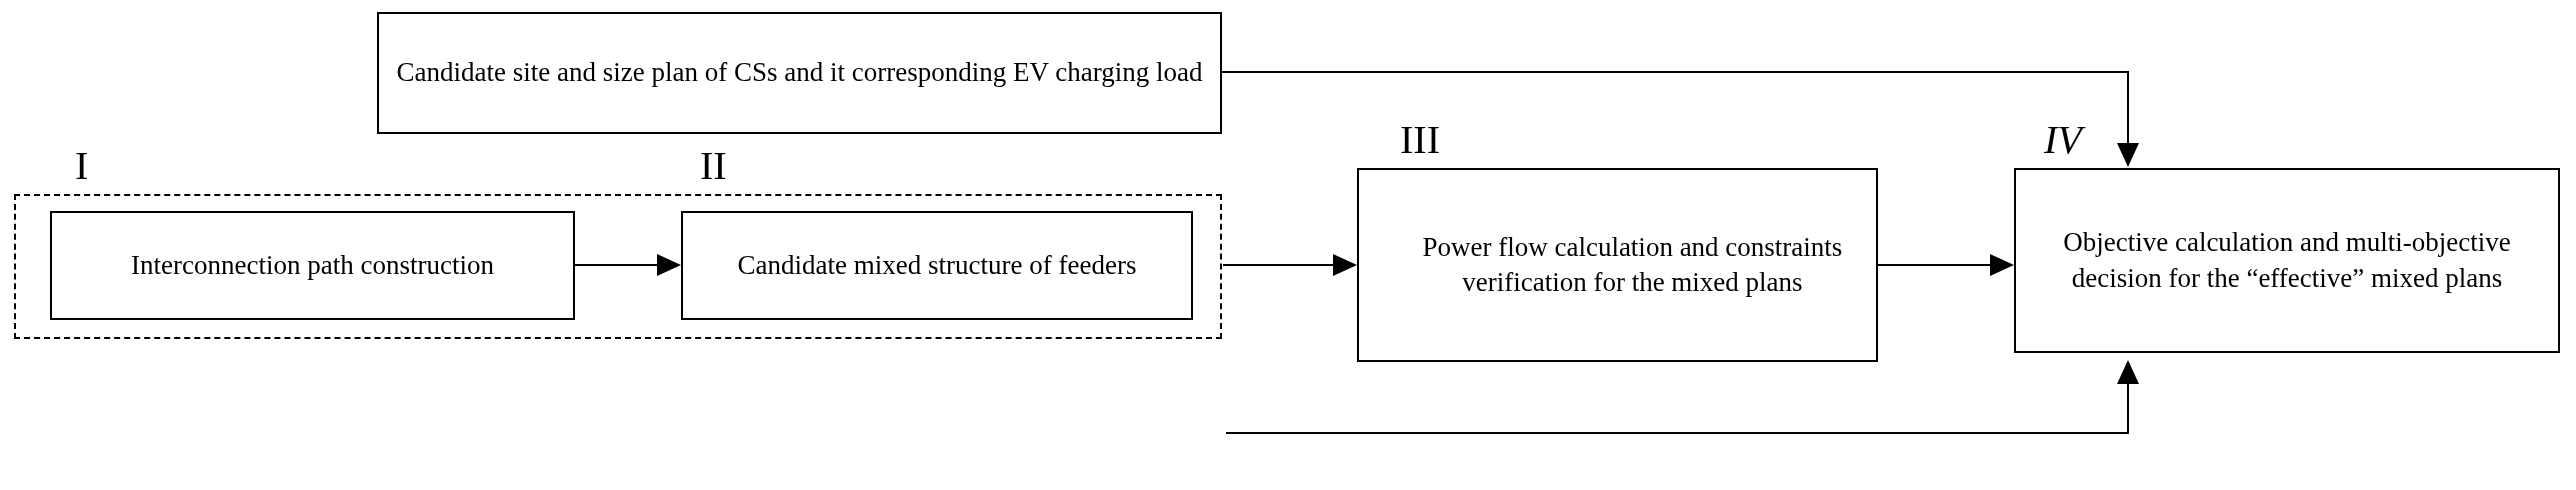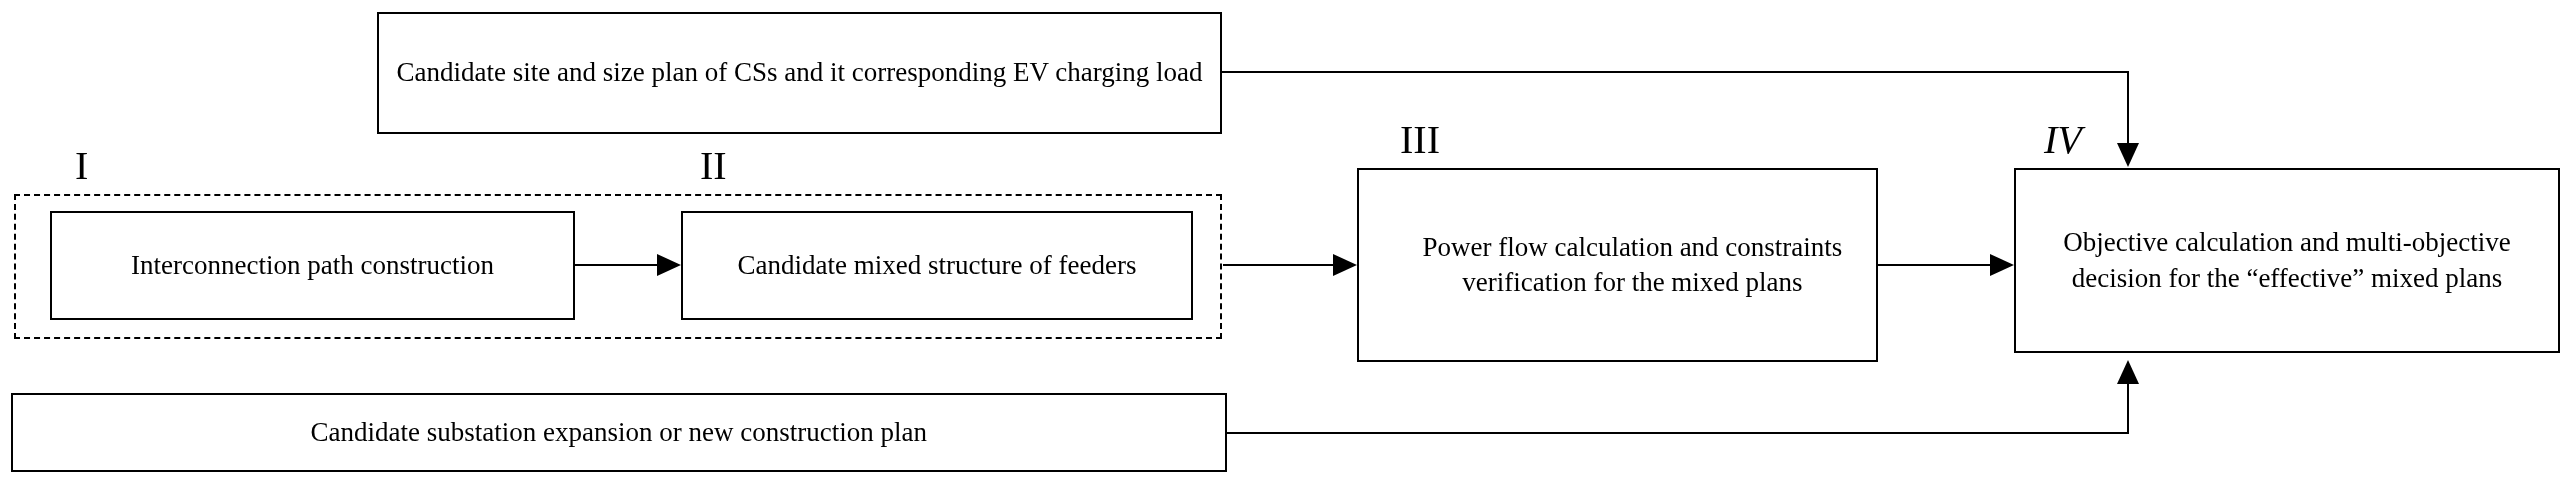--- a/index.html
+++ b/index.html
@@ -119,18 +119,15 @@
   </div>
 
   <div class="box" style="left:1357px; top:168px; width:521px; height:194px;padding-left:37px;">
     <span>Power flow calculation and constraints verification for the mixed plans</span>
   </div>
 
   <div class="box" style="left:2014px; top:168px; width:546px; height:185px;justify-content:center;">
     <span>Objective calculation and multi-objective decision for the “effective” mixed plans</span>
   </div>
 
-  <div class="box" style="left:10.8px; top:393px; width:1216px; height:79px;">
-    <span>Candidate substation expansion or new construction plan</span>
-  </div>
 
 </div>
 
 
 </body></html>

